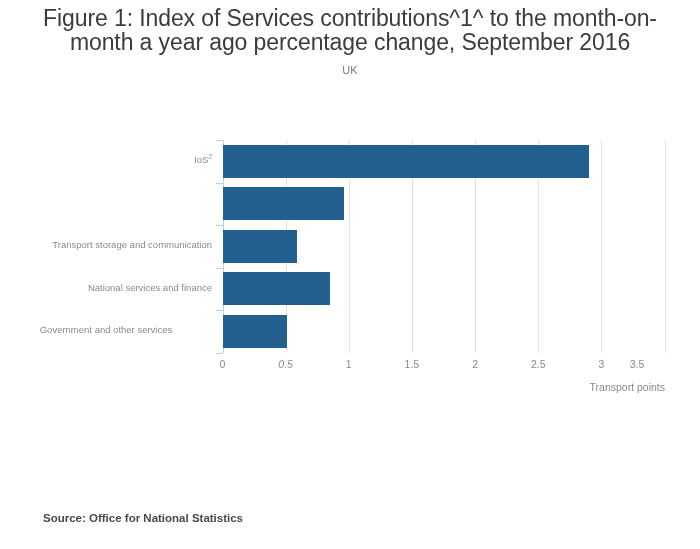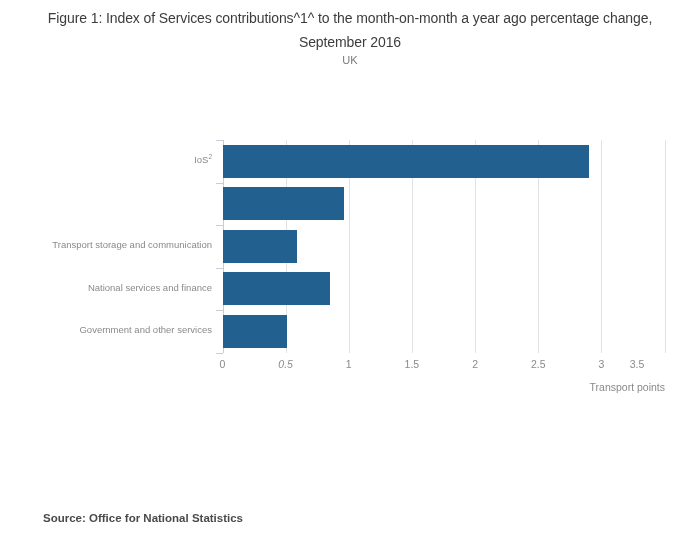--- a/index.html
+++ b/index.html
@@ -18,28 +18,29 @@
 
   
   #title-block {
     position: absolute;
     left: 0;
     top: 6px;
     width: 700px;
     text-align: center;
   }
   #chart-title {
-    font-size: 14px;
+    font-size: 23px;
     line-height: 24px;
     font-weight: 400;
     color: #3c3c3c;
     padding: 0 18px;
     letter-spacing: -0.1px;
   }
   #chart-subtitle {
+    margin-top: 10px;
     font-size: 11px;
     color: #7a7a7a;
   }
 
   
   #plot-wrap {
     position: absolute;
     left: 0;
     top: 0;
     width: 700px;
@@ -160,21 +161,21 @@
     <div class="bar" style="left: 222.5px; top: 187.25px; width: 121.234px; background: rgb(33, 96, 143);"></div>
     <div class="y-tick" style="top: 182.5px;"></div>
     <div class="bar" style="left: 222.5px; top: 229.75px; width: 74.5086px; background: rgb(33, 96, 143);"></div>
     <div class="y-tick" style="top: 225px;"></div>
     <div class="cat-label-box" style="top: 239.25px;">Transport storage and communication</div>
     <div class="bar" style="left: 222.5px; top: 272.25px; width: 107.343px; background: rgb(33, 96, 143);"></div>
     <div class="y-tick" style="top: 267.5px;"></div>
     <div class="cat-label-box" style="top: 281.75px;">National services and finance</div>
     <div class="bar" style="left: 222.5px; top: 314.75px; width: 64.4057px; background: rgb(33, 96, 143);"></div>
     <div class="y-tick" style="top: 310px;"></div>
-    <div class="cat-label-box" style="top: 324.25px;">Government and other services</div>
+    <div class="cat-label-box" style="top: 324.25px; text-align: center;">Government and other services</div>
     <div class="y-tick" style="top: 352.5px;"></div>
     <div class="x-tick-label" style="left: 202.5px;">0</div>
     <div class="x-tick-label" style="left: 265.643px; font-style: italic;">0.5</div>
     <div class="x-tick-label" style="left: 328.786px;">1</div>
     <div class="x-tick-label" style="left: 391.929px;">1.5</div>
     <div class="x-tick-label" style="left: 455.071px;">2</div>
     <div class="x-tick-label" style="left: 518.214px;">2.5</div>
     <div class="x-tick-label" style="left: 581.357px;">3</div>
     <div class="x-tick-label" style="left: 617px;">3.5</div>
     <div id="x-axis-title">Transport points</div>

